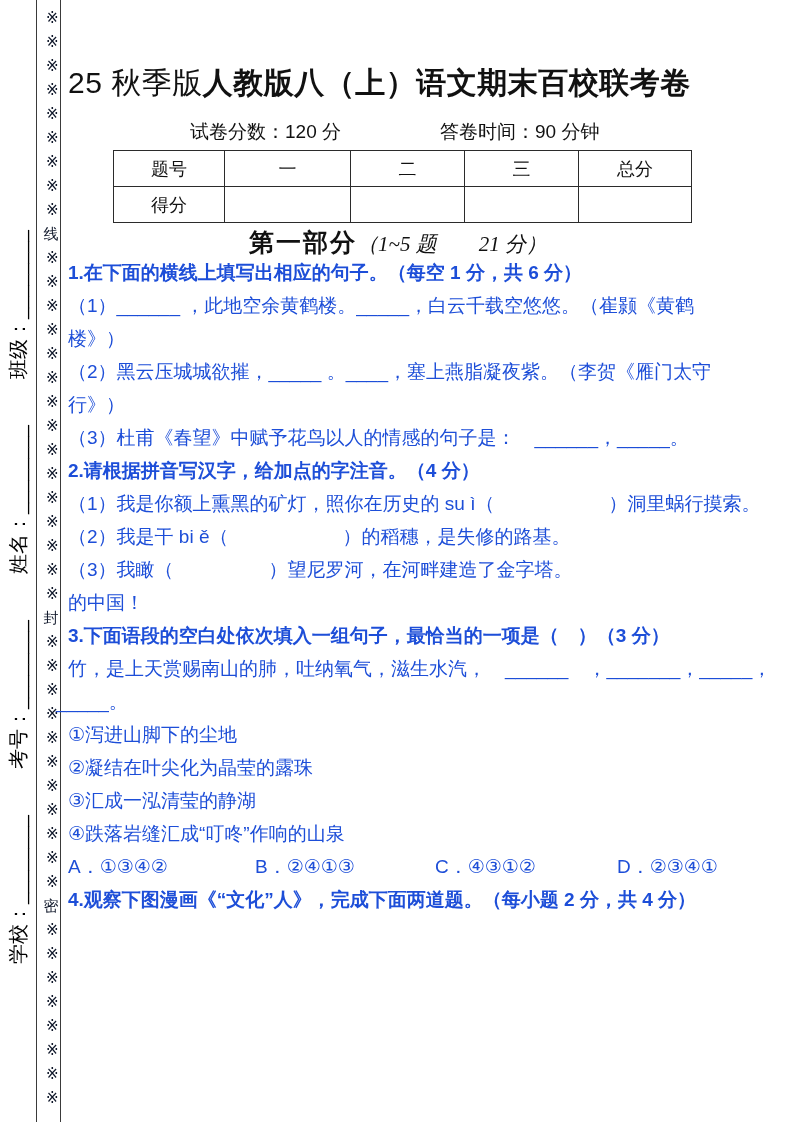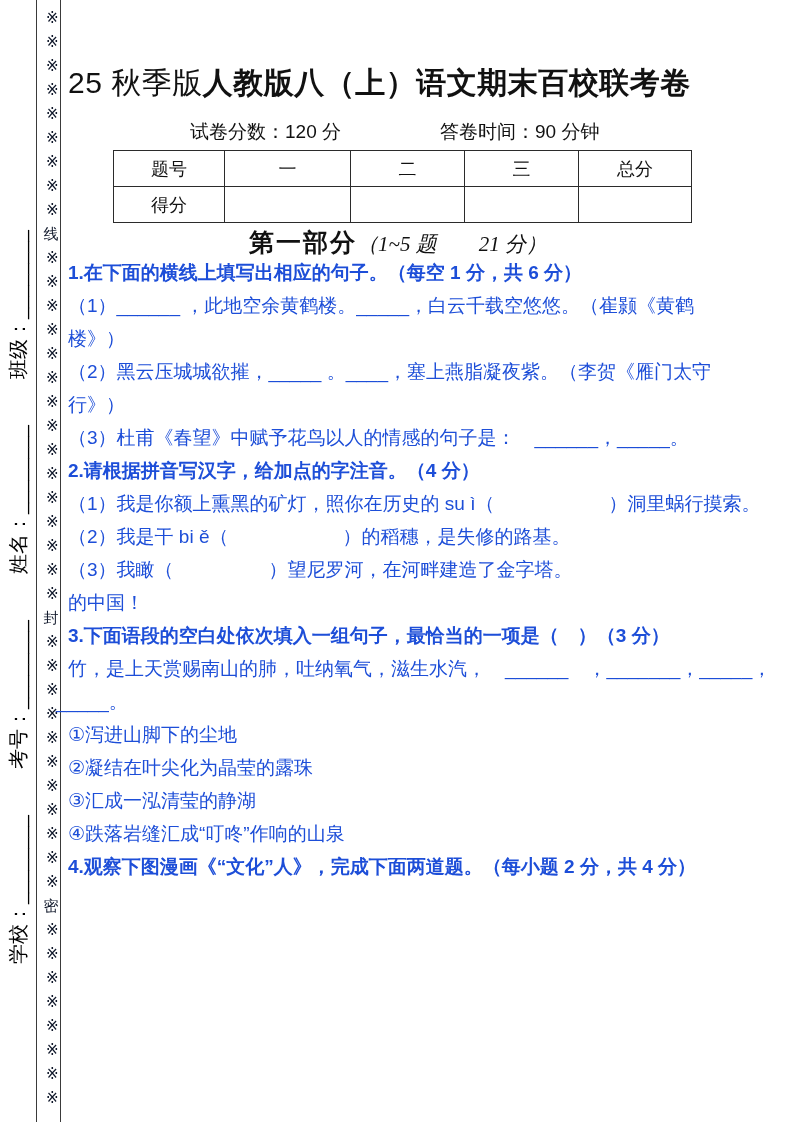--- a/index.html
+++ b/index.html
@@ -110,14 +110,20 @@
   <div class="line">（2）我是干 bi ě（　　　　　　）的稻穗，是失修的路基。</div>
   <div class="line">（3）我瞰（　　　　　）望尼罗河，在河畔建造了金字塔。</div>
   <div class="line">的中国！</div>
   <div class="line stem">3.下面语段的空白处依次填入一组句子，最恰当的一项是（　）（3 分）</div>
   <div class="line">竹，是上天赏赐南山的肺，吐纳氧气，滋生水汽，　______　，_______，_____，</div>
   <div class="line outdent">_____。</div>
   <div class="line">①泻进山脚下的尘地</div>
   <div class="line">②凝结在叶尖化为晶莹的露珠</div>
   <div class="line">③汇成一泓清莹的静湖</div>
   <div class="line">④跌落岩缝汇成“叮咚”作响的山泉</div>
+  <div class="options-row">
+    <span class="opt-a">A．①③④②</span>
+    <span class="opt-b">B．②④①③</span>
+    <span class="opt-c">C．④③①②</span>
+    <span class="opt-d">D．②③④①</span>
+  </div>
   <div class="line stem">4.观察下图漫画《“文化”人》，完成下面两道题。（每小题 2 分，共 4 分）</div>
 </div>
 
 </body></html>

